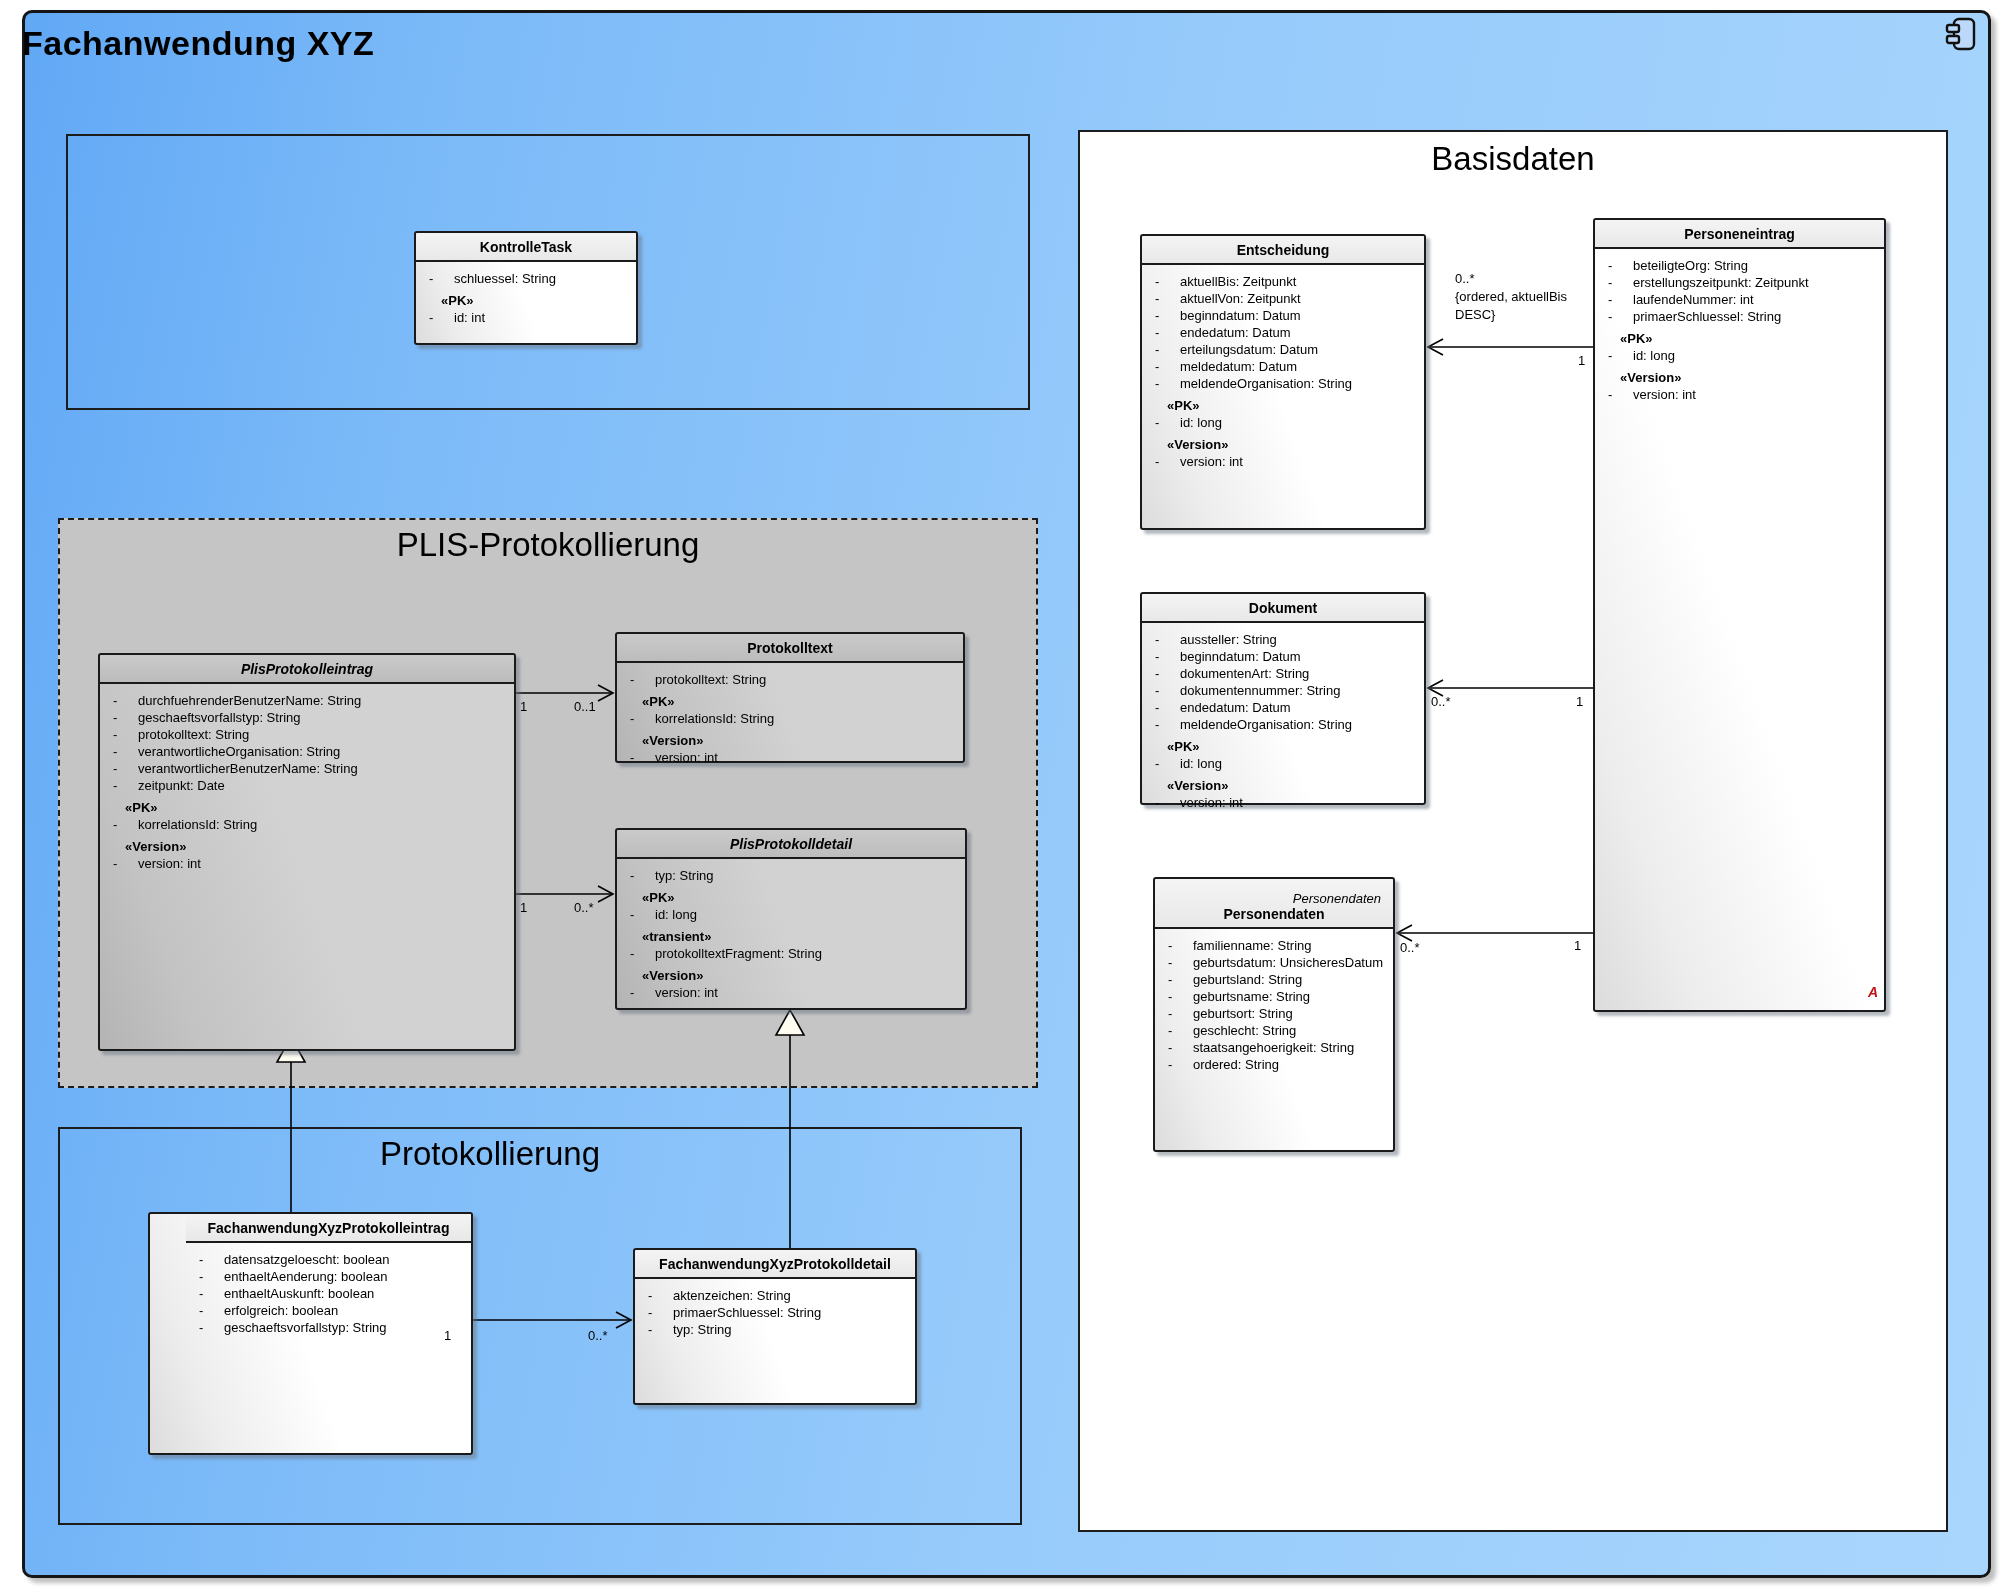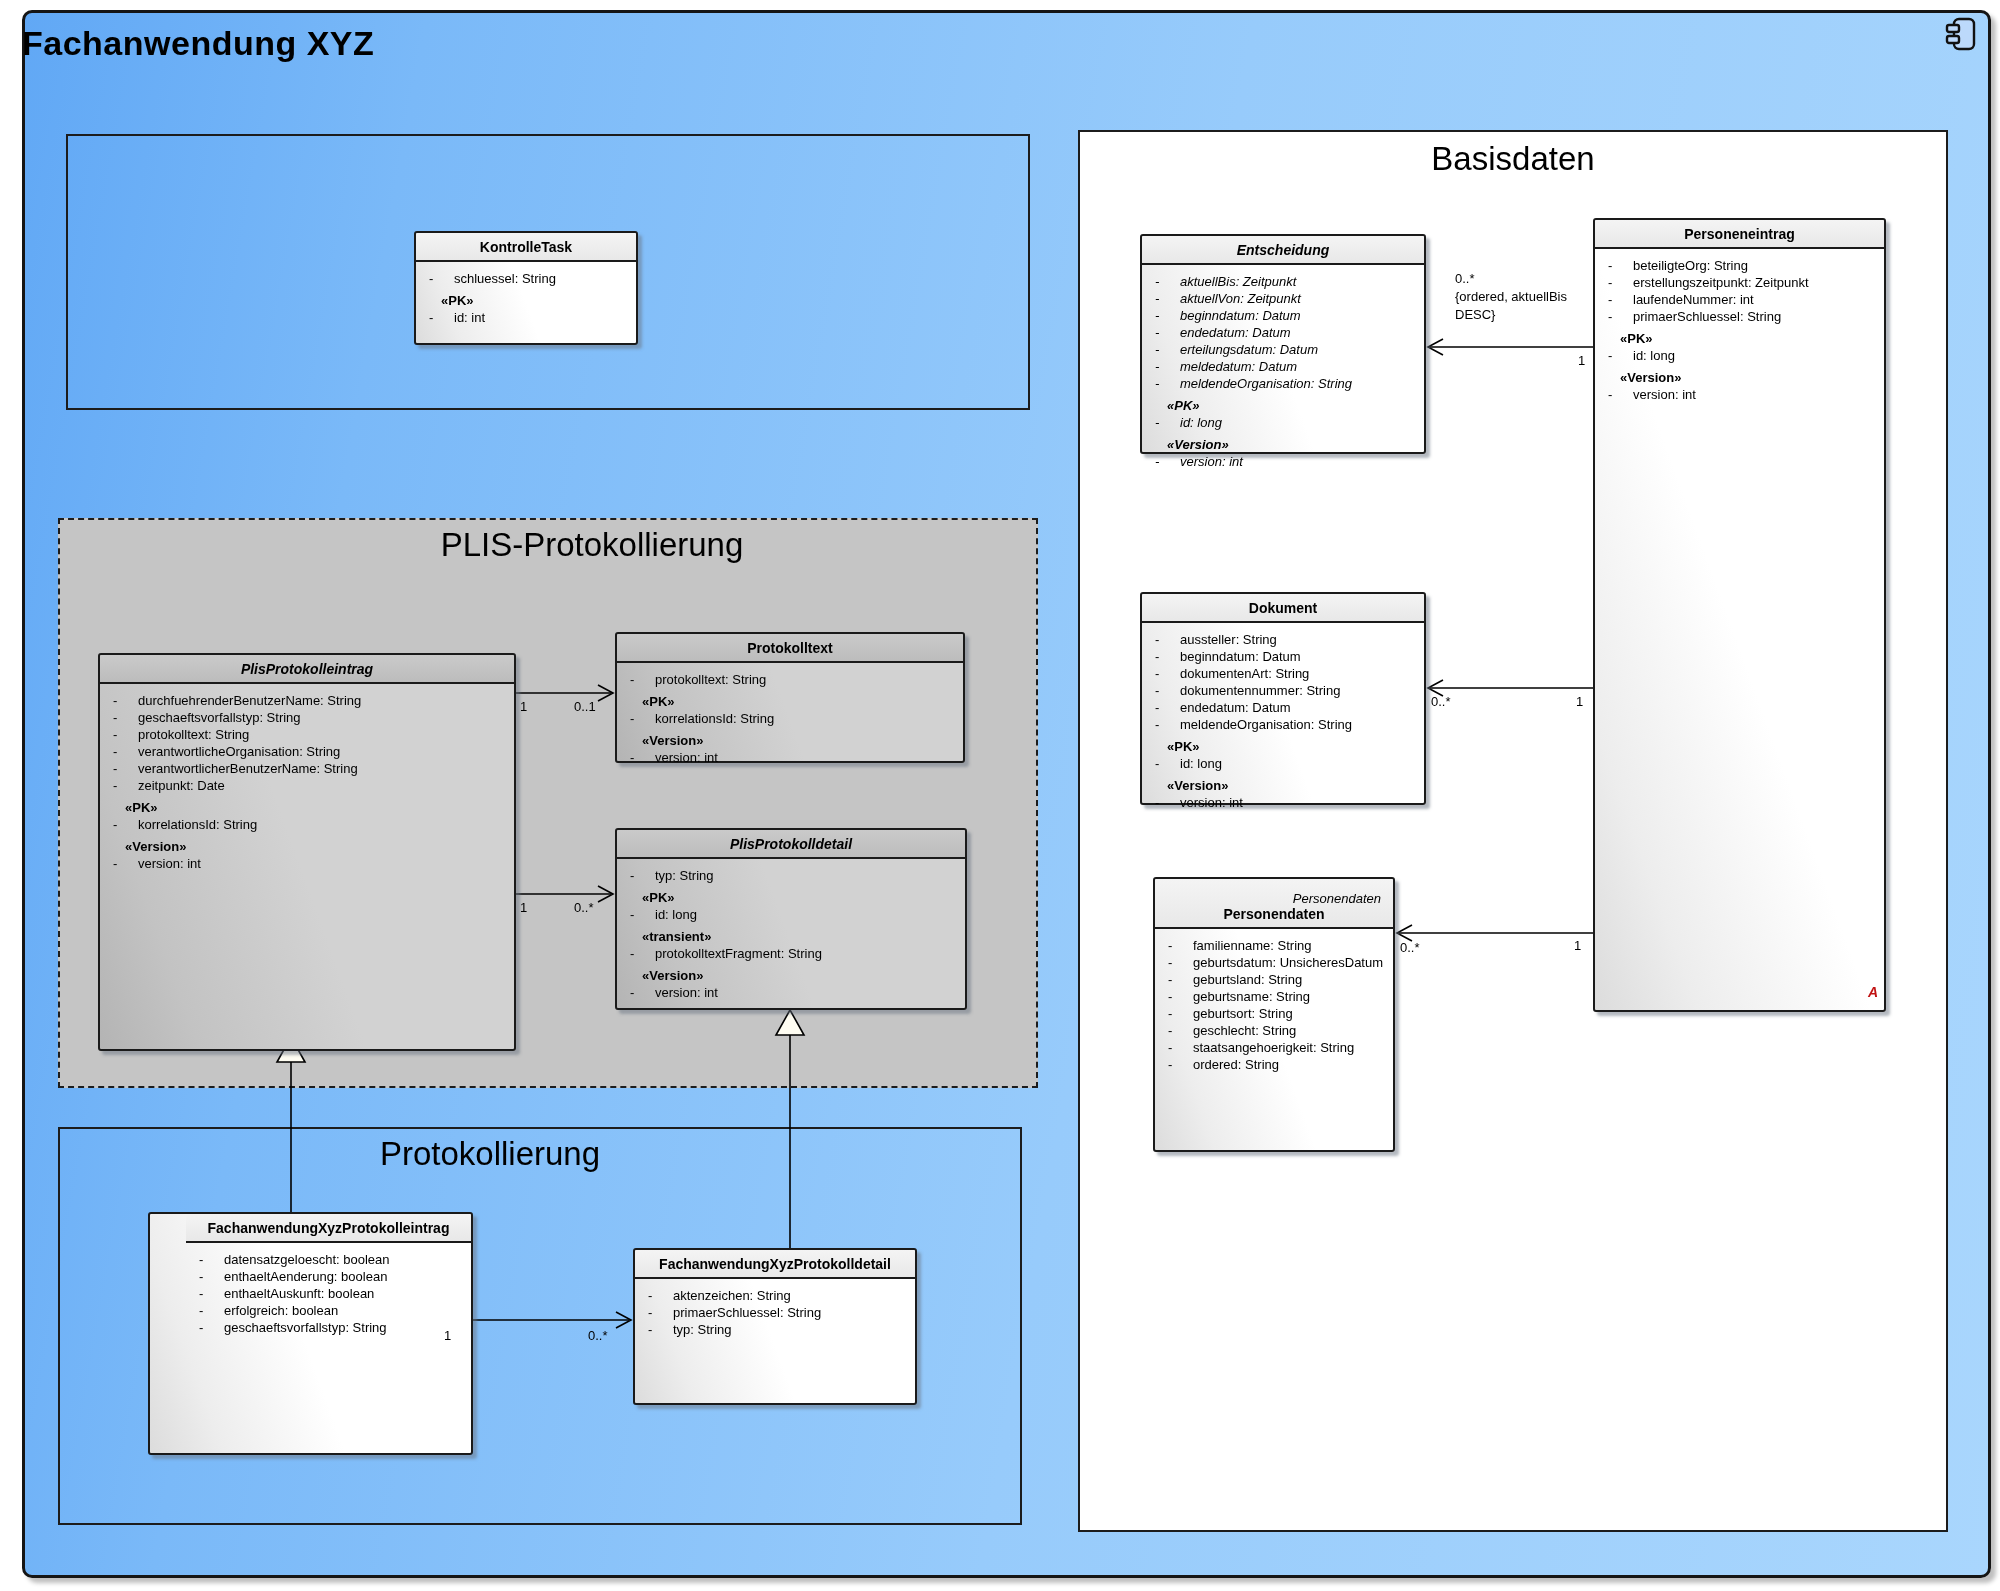--- a/index.html
+++ b/index.html
@@ -61,21 +61,21 @@
     <rect x="3" y="9" width="12" height="7" rx="2" fill="#bcd9fb" stroke="#111" stroke-width="2.4"></rect>
     <rect x="3" y="20" width="12" height="7" rx="2" fill="#bcd9fb" stroke="#111" stroke-width="2.4"></rect>
   </svg>
 
   <div class="pkg transparent" style="left:66px;top:134px;width:964px;height:276px;"></div>
 
   <div class="pkg white" style="left:1078px;top:130px;width:870px;height:1402px;"></div>
   <div class="pkg-title" style="left:1078px;top:140px;width:870px;">Basisdaten</div>
 
   <div class="pkg gray" style="left:58px;top:518px;width:980px;height:570px;"></div>
-  <div class="pkg-title" style="left:58px;top:526px;width:980px;padding-left:44px;">PLIS-Protokollierung</div>
+  <div class="pkg-title" style="left:58px;top:526px;width:980px;">PLIS-Protokollierung</div>
 
   <div class="pkg transparent" style="left:58px;top:1127px;width:964px;height:398px;"></div>
   <div class="pkg-title" style="left:58px;top:1135px;width:864px;">Protokollierung</div>
 
   <svg class="overlay" width="2000" height="1591">
 
     <line x1="515" y1="693" x2="611" y2="693" stroke="#000" stroke-width="1.6"></line>
     <path d="M598,685 L613,693 L598,701" fill="none" stroke="#000" stroke-width="1.6"></path>
 
     <line x1="515" y1="894" x2="611" y2="894" stroke="#000" stroke-width="1.6"></line>
@@ -162,21 +162,21 @@
 
   <div class="cls" style="left:633px;top:1248px;width:284px;height:157px;">
     <div class="cls-h"><span class="cls-name">FachanwendungXyzProtokolldetail</span></div>
     <div class="cls-b">
         <div class="member attr"><span class="dash">-</span><span>aktenzeichen: String</span></div>
         <div class="member attr"><span class="dash">-</span><span>primaerSchluessel: String</span></div>
         <div class="member attr"><span class="dash">-</span><span>typ: String</span></div>
       </div>
   </div>
 
-  <div class="cls" style="left:1140px;top:234px;width:286px;height:220px;font-style:italic;">
+  <div class="cls" style="left:1140px;top:234px;width:286px;height:296px;">
     <div class="cls-h"><span class="cls-name">Entscheidung</span></div>
     <div class="cls-b">
         <div class="member attr"><span class="dash">-</span><span>aktuellBis: Zeitpunkt</span></div>
         <div class="member attr"><span class="dash">-</span><span>aktuellVon: Zeitpunkt</span></div>
         <div class="member attr"><span class="dash">-</span><span>beginndatum: Datum</span></div>
         <div class="member attr"><span class="dash">-</span><span>endedatum: Datum</span></div>
         <div class="member attr"><span class="dash">-</span><span>erteilungsdatum: Datum</span></div>
         <div class="member attr"><span class="dash">-</span><span>meldedatum: Datum</span></div>
         <div class="member attr"><span class="dash">-</span><span>meldendeOrganisation: String</span></div>
         <div class="member stereo">«PK»</div>

